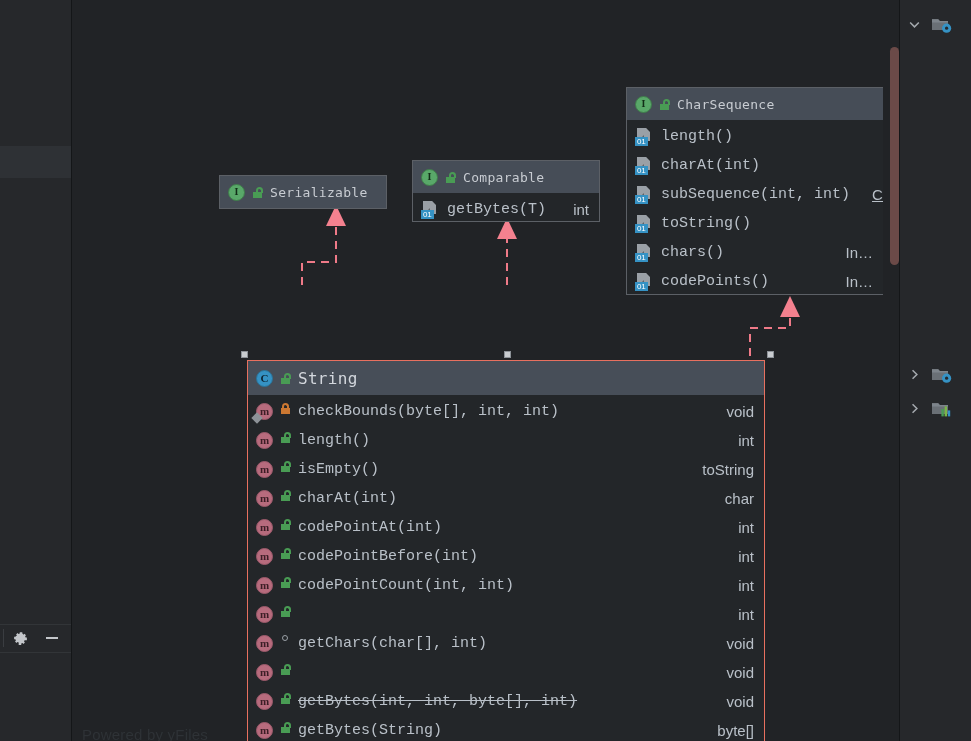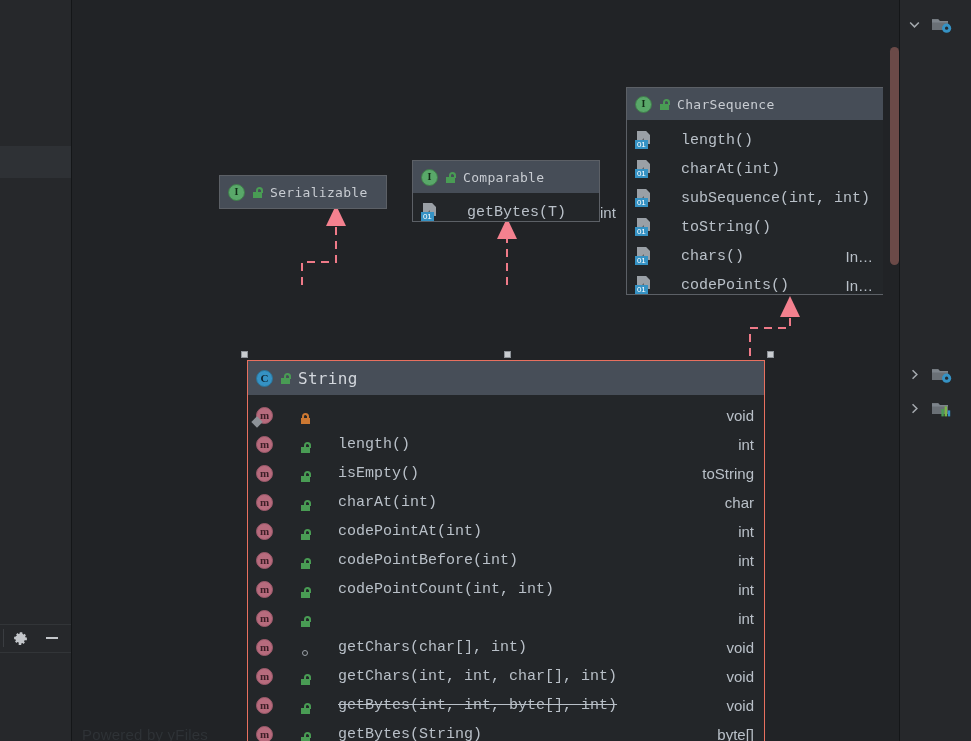--- a/index.html
+++ b/index.html
@@ -67,23 +67,23 @@
     display: flex; align-items: center;
     height: 32px; padding: 0 10px 0 8px;
     white-space: nowrap;
   }
   .uml .hdr .title {
     font-family: "DejaVu Sans Mono", monospace;
     font-size: 13px; color: #c8ccd2; margin-left: 6px;
     letter-spacing: .3px;
   }
   .uml .row {
-    display: flex; align-items: flex-end;
-    height: 29px; padding: 0 10px 0 8px;
-    color: #b9c0c8; white-space: nowrap; gap: 20px;
+    display: flex; align-items: flex-start;
+    height: 29px; padding: 8px 10px 0 8px;
+    color: #b9c0c8; white-space: nowrap;
   }
   .uml .row .rname { margin-left: 6px; font-family: Liberation Mono, monospace; }
   .uml .row .rtype { margin-left: auto; padding-left: 14px; color: #b9c0c8; }
 
   
   #box-string {
     border: 1px solid #e8705f;
     background: #232629;
   }
   #box-string .hdr { background: #474e58; height: 34px; }
@@ -338,20 +338,21 @@
       </div>
 
       <div class="row">
         <span class="ico ico-method" style="position:relative;">m<span class="static-mark"></span></span>
         <span class="vis">
           <span class="lock-closed">
               <span class="shackle"></span>
               <span class="body"></span>
             </span>
         </span>
+        <span class="rname">checkBounds(byte[], int, int)</span>
         <span class="rtype">void</span>
       </div>
       <div class="row">
         <span class="ico ico-method">m</span>
         <span class="vis">
             <span class="lock-open">
               <span class="shackle"></span>
               <span class="body"></span>
             </span>
           </span>
@@ -432,21 +433,20 @@
         <span class="rtype">void</span>
       </div>
       <div class="row">
         <span class="ico ico-method">m</span>
         <span class="vis">
             <span class="lock-open">
               <span class="shackle"></span>
               <span class="body"></span>
             </span>
           </span>
-        <span class="rname">getChars(int, int, char[], int)</span>
         <span class="rtype">void</span>
       </div>
       <div class="row strike">
         <span class="ico ico-method">m</span>
         <span class="vis">
             <span class="lock-open">
               <span class="shackle"></span>
               <span class="body"></span>
             </span>
           </span>

